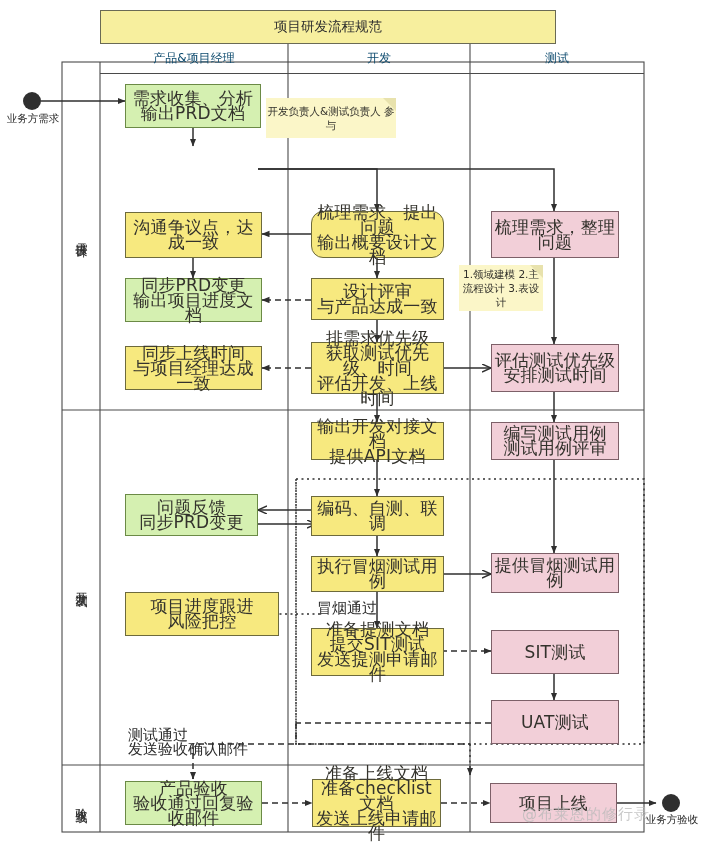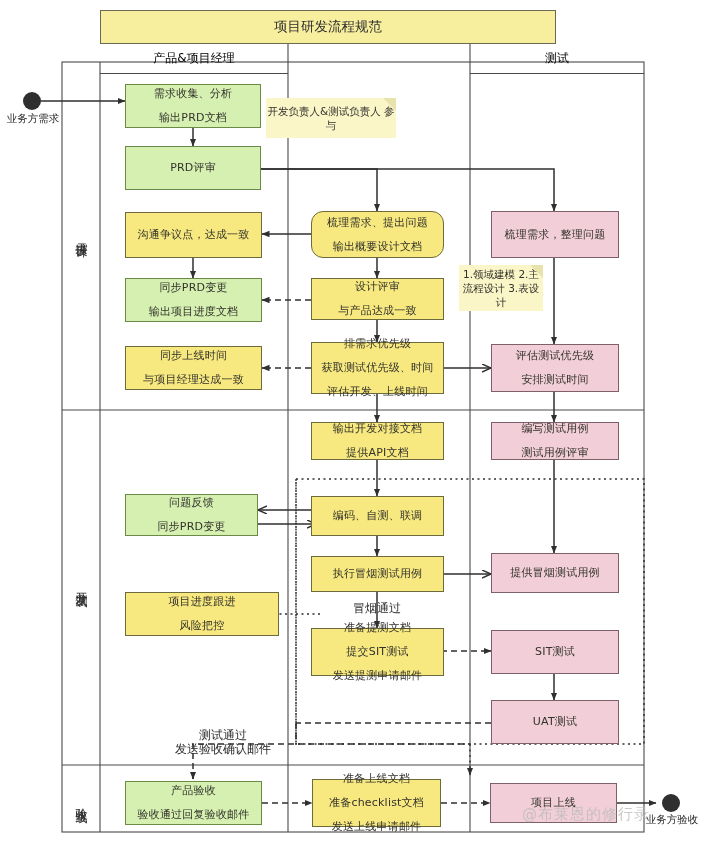--- a/index.html
+++ b/index.html
@@ -2,45 +2,45 @@
 <html><head>
 <meta charset="utf-8">
 <style>
   html,body{margin:0;padding:0;background:#ffffff;}
   body{font-family:"DejaVu Sans","Liberation Sans",sans-serif;}
   #stage{position:relative;width:713px;height:859px;overflow:hidden;background:#fff;}
   #svgroot{position:absolute;left:0;top:0;width:713px;height:859px;}
 
   .node{position:absolute;box-sizing:border-box;border:1.4px solid #5d5d4d;
         display:flex;align-items:center;justify-content:center;text-align:center;
-        font-size:11px;line-height:24px;color:#33322c;letter-spacing:.2px;z-index:5;}
+        font-size:17px;line-height:15px;color:#33322c;letter-spacing:.2px;z-index:5;}
   .node.green{background:#d5f0b1;border-color:#6b8a46;}
   .node.yellow{background:#f7e97f;border-color:#6d6a3c;}
   .node.pink{background:#f2cfd8;border-color:#7d6068;}
   .node .t{display:block;white-space:pre-line;}
 
   .note{position:absolute;box-sizing:border-box;background:#fbf6c8;
         display:flex;align-items:center;justify-content:center;text-align:center;
         font-size:10.5px;line-height:14px;color:#33322c;z-index:6;
         border:none;}
   .note .fold{position:absolute;right:0;top:0;width:13px;height:13px;
         background:#e8e2ad;clip-path:polygon(0 0,100% 0,100% 100%);}
 
   .lanehead{position:absolute;box-sizing:border-box;display:flex;align-items:center;
-        justify-content:center;font-size:12px;color:#000000;z-index:4;}
+        justify-content:center;font-size:12px;color:#0c4a6e;z-index:4;}
   .title-cell{position:absolute;box-sizing:border-box;background:#f7ef9e;
         border:1px solid #6a6a55;display:flex;align-items:center;justify-content:center;
         font-size:13.5px;color:#2e2e2e;z-index:4;}
 
   .vlabel{position:absolute;display:flex;align-items:center;justify-content:center;
         font-size:12px;color:#2e2e2e;z-index:4;
         writing-mode:vertical-rl;text-orientation:upright;letter-spacing:1px;}
 
-  .edgelabel{position:absolute;font-size:12px;line-height:14px;color:#2b2b2b;
-        text-align:center;z-index:6;white-space:pre-line;font-family:Liberation Serif, serif;}
+  .edgelabel{position:absolute;font-size:15px;line-height:14px;color:#2b2b2b;
+        z-index:6;white-space:pre-line;font-family:Liberation Serif, serif;}
 
   .endpointlabel{position:absolute;font-size:10.5px;line-height:13px;color:#2b2b2b;
         text-align:center;z-index:6;white-space:pre-line;}
 
   .watermark{position:absolute;font-size:15px;color:#b9b9b9;opacity:.75;z-index:9;
         letter-spacing:1px;}
 </style>
 </head>
 <body>
 
@@ -147,37 +147,35 @@
     </g>
     <g stroke="#2f2f2f" stroke-width="1.5" fill="none">
       <line x1="193" y1="775" x2="193" y2="779" marker-end="url(#arrow)"></line>
       <line x1="470" y1="769" x2="470" y2="775" marker-end="url(#arrow)"></line>
     </g>
   </svg>
 
   <div class="title-cell" style="left:100px;top:10px;width:456px;height:34px;">项目研发流程规范</div>
 
   <div class="lanehead" style="left:100px;top:44px;width:188px;height:30px;border-bottom:1px solid #4a4a4a;">产品&amp;项目经理</div>
+  <div class="lanehead" style="left:288px;top:44px;width:182px;height:30px;border-bottom:1px solid #4a4a4a;">开发</div>
   <div class="lanehead" style="left:470px;top:44px;width:174px;height:30px;border-bottom:1px solid #4a4a4a;">测试</div>
 
   <div class="vlabel" style="left:62px;top:180px;width:38px;height:110px;">需求设计</div>
   <div class="vlabel" style="left:62px;top:530px;width:38px;height:110px;">开发测试</div>
   <div class="vlabel" style="left:62px;top:770px;width:38px;height:62px;">验收上线</div>
 
   <div class="endpointlabel" style="left:0px;top:112px;width:66px;">业务方需求</div>
   <div class="endpointlabel" style="left:641px;top:813px;width:62px;">业务方验收</div>
 
   <div class="node green" style="left:125px;top:84px;width:136px;height:44px;">
     <span class="t">需求收集、分析
 输出PRD文档</span>
     </div>
 
-  <div class="node green" style="left:125px;top:146px;width:136px;height:44px;">
-    <span class="t">PRD评审</span>
-    </div>
 
   <div class="node yellow" style="left:125px;top:212px;width:137px;height:46px;">
     <span class="t">沟通争议点，达成一致</span>
     </div>
 
   <div class="node green" style="left:125px;top:278px;width:137px;height:44px;">
     <span class="t">同步PRD变更
 输出项目进度文档</span>
     </div>
 

